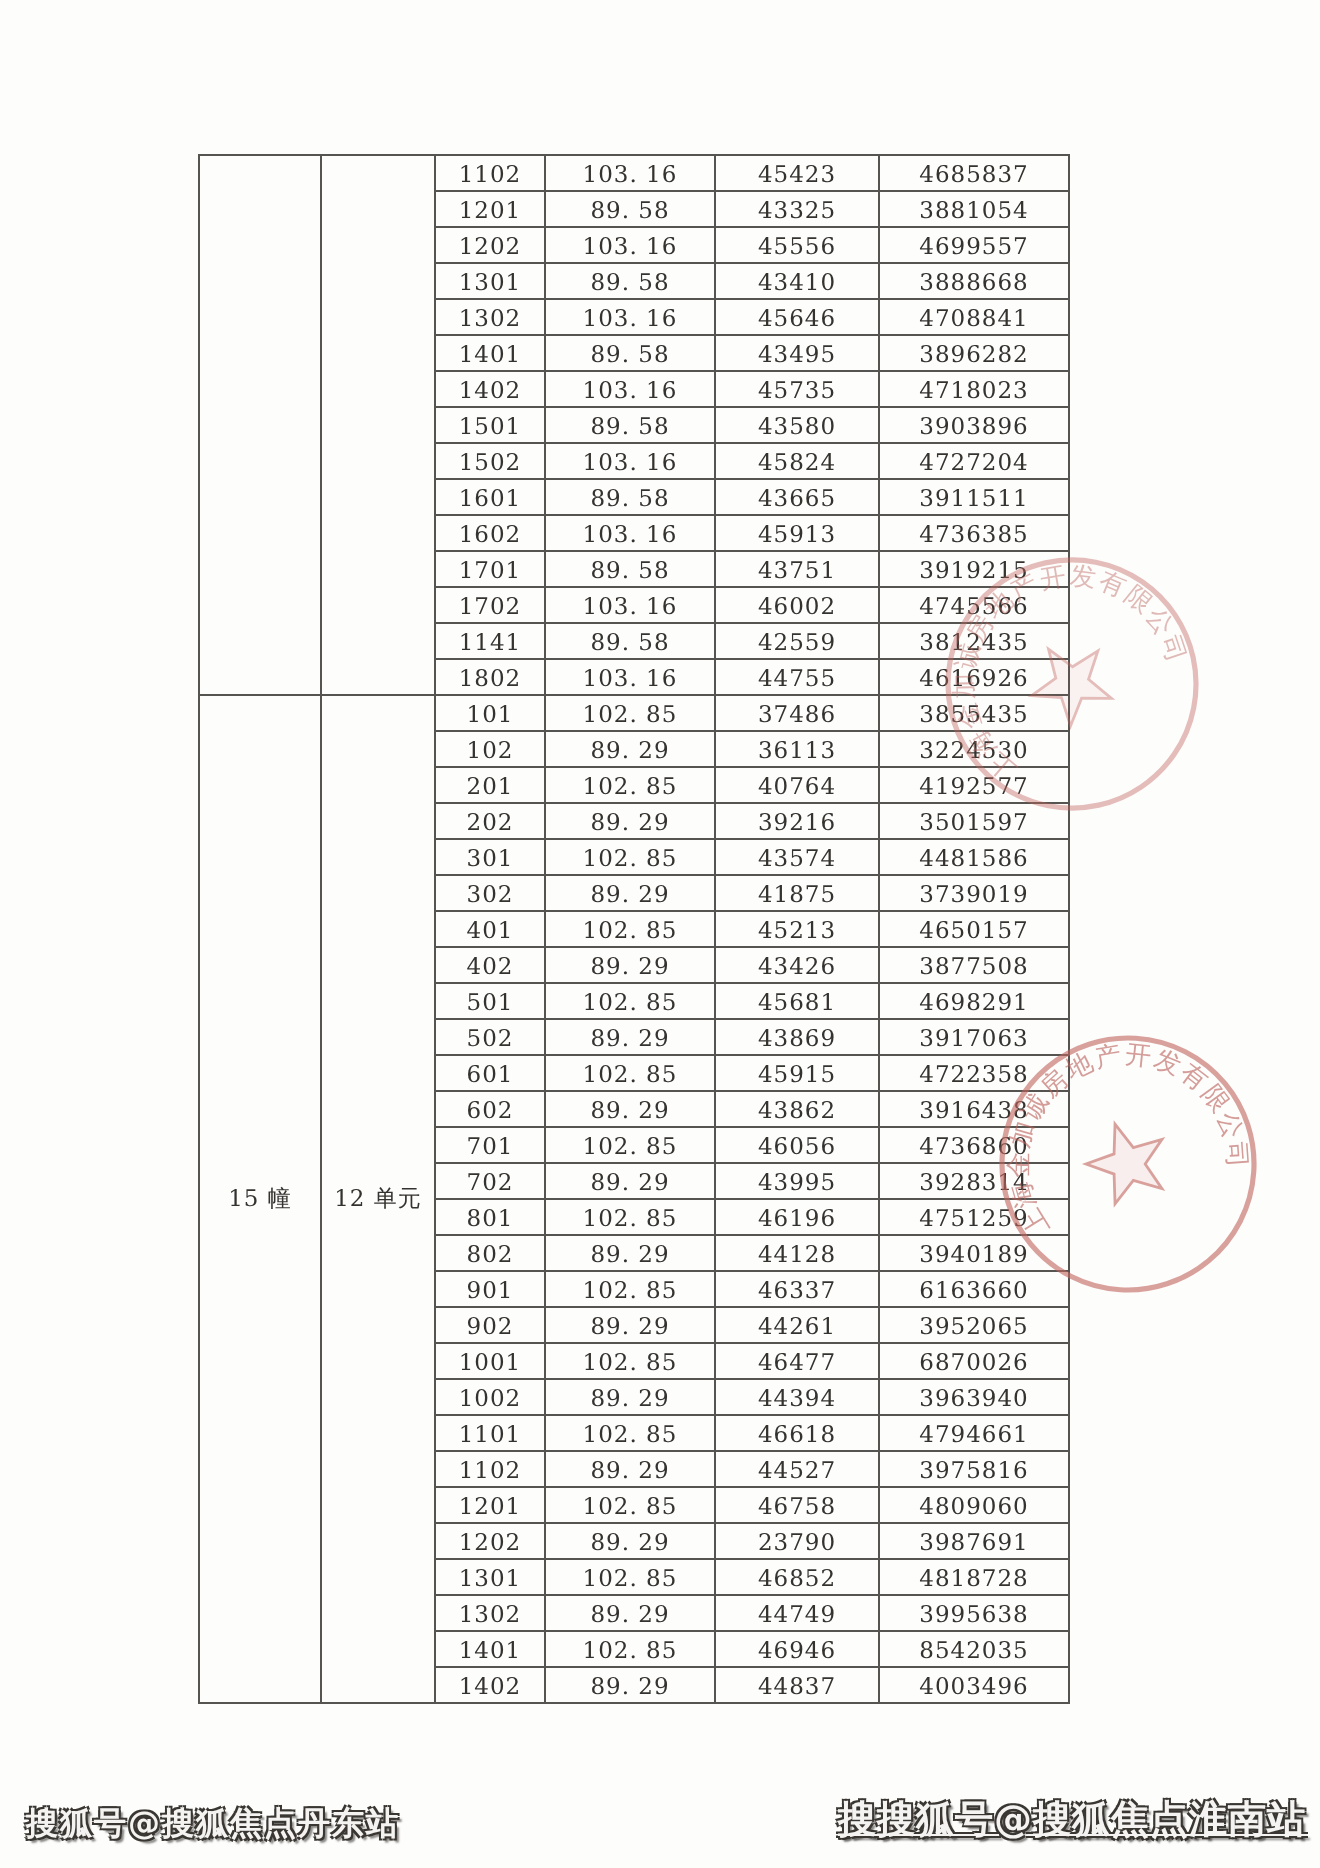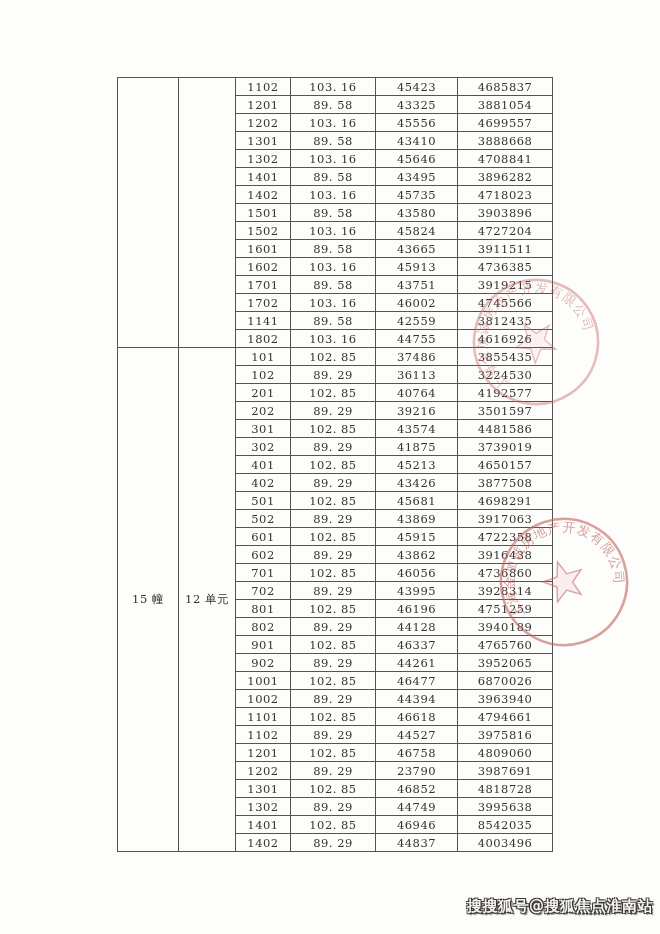--- a/index.html
+++ b/index.html
@@ -3,21 +3,21 @@
 <meta charset="utf-8">
 <style>
   html,body{margin:0;padding:0;background:#ffffff;}
   .page{
     position:relative;width:660px;height:934px;overflow:hidden;
     background:#fdfdfc;
     font-family:"DejaVu Serif", serif;
   }
   
   table.price{
-    position:absolute;left:117px;top:77px;
+    position:absolute;left:99px;top:77px;
     border-collapse:collapse;table-layout:fixed;width:435px;
   }
   table.price td{
     border:1px solid #565450;
     height:17px;padding:0;
     text-align:center;vertical-align:middle;
     font-size:11.5px;color:#35332f;letter-spacing:0.5px;
     white-space:nowrap;overflow:hidden;
   }
   td.label-cell{font-size:12.5px;letter-spacing:1px;color:#2f2d2a;}
@@ -29,21 +29,21 @@
   .seal-top{left:466px;top:272px;opacity:0.42;transform:rotate(-34deg);}
   .seal-bottom{left:494px;top:512px;opacity:0.60;transform:rotate(-18deg);}
   
   .wm{
     position:absolute;
     font-family:"DejaVu Sans",sans-serif;font-weight:700;
     color:#f4f3f1;white-space:nowrap;
     text-shadow:-1px -1px 0 #3a3733,1px -1px 0 #3a3733,-1px 1px 0 #3a3733,1px 1px 0 #3a3733,2px 2px 1px rgba(40,38,35,0.55);
   }
   .wm-left{left:13px;top:902px;font-size:16px;letter-spacing:1px;}
-  .wm-right{right:7px;top:897px;font-size:15px;letter-spacing:0.5px;}
+  .wm-right{right:7px;top:897px;font-size:19px;letter-spacing:0.5px;text-decoration:underline;}
 </style>
 </head>
 <body>
 
 <div class="page">
 
   <table class="price">
     <colgroup>
       <col style="width:61px">
         <col style="width:57px">
@@ -240,21 +240,21 @@
         <tr>
           <td>802</td>
           <td>89. 29</td>
           <td>44128</td>
           <td>3940189</td>
         </tr>
         <tr>
           <td>901</td>
           <td>102. 85</td>
           <td>46337</td>
-          <td>4765760</td>
+          <td>6163660</td>
         </tr>
         <tr>
           <td>902</td>
           <td>89. 29</td>
           <td>44261</td>
           <td>3952065</td>
         </tr>
         <tr>
           <td>1001</td>
           <td>102. 85</td>
@@ -333,15 +333,16 @@
     <circle class="seal-ring" r="63"></circle>
     <path class="seal-star" d="M0,-21 L5.06,-6.96 L19.97,-6.49 L8.18,2.66 L12.34,16.99 L0,8.6 L-12.34,16.99 L-8.18,2.66 L-19.97,-6.49 L-5.06,-6.96 Z"></path>
     <defs>
         <path id="sealArc1" d="M -41.2,28.8 A 50.3,50.3 0 1 1 41.2,28.8" fill="none"></path>
       </defs>
     <text class="seal-text" text-anchor="middle">
       <textPath href="#sealArc1" startOffset="50%">上海金加诚房地产开发有限公司</textPath>
     </text>
   </svg>
 
+  <div class="wm wm-left">搜狐号@搜狐焦点丹东站</div>
   <div class="wm wm-right">搜搜狐号@搜狐焦点淮南站</div>
 
 </div>
 
 </body></html>

